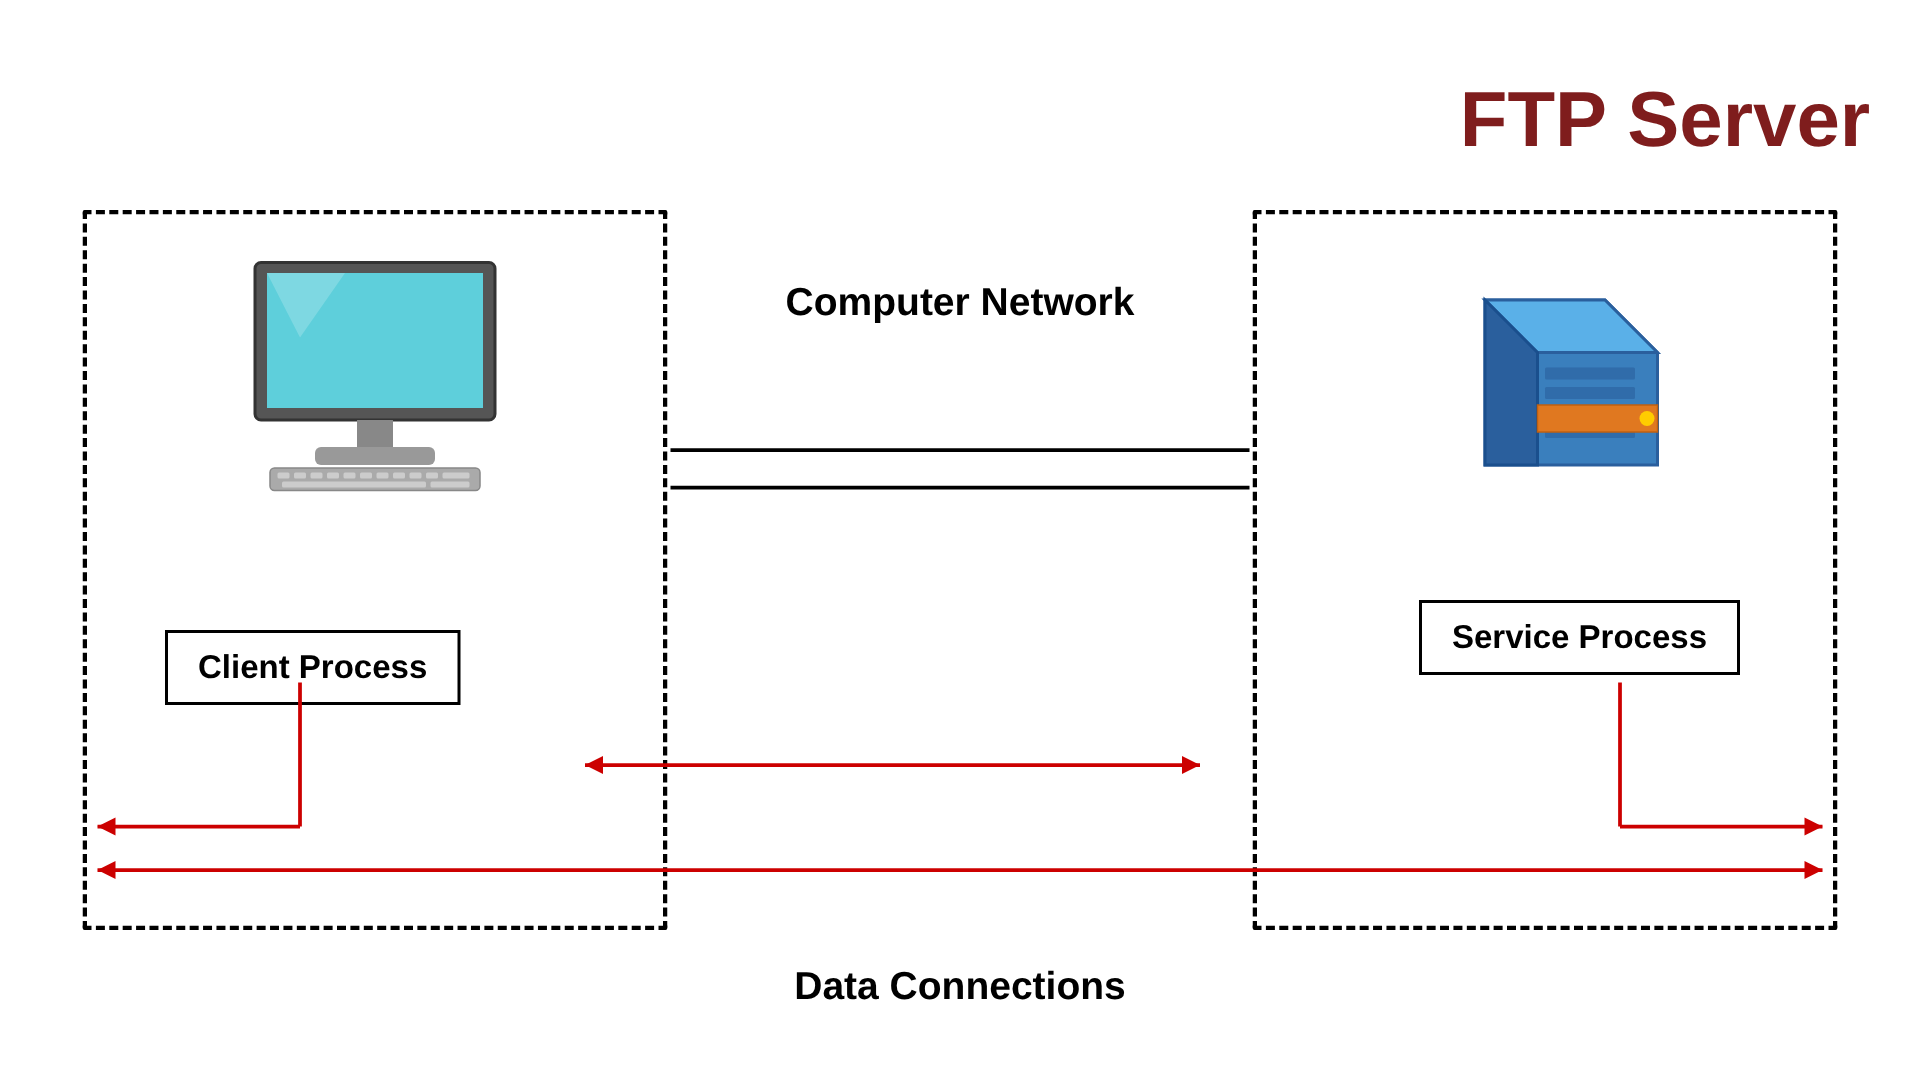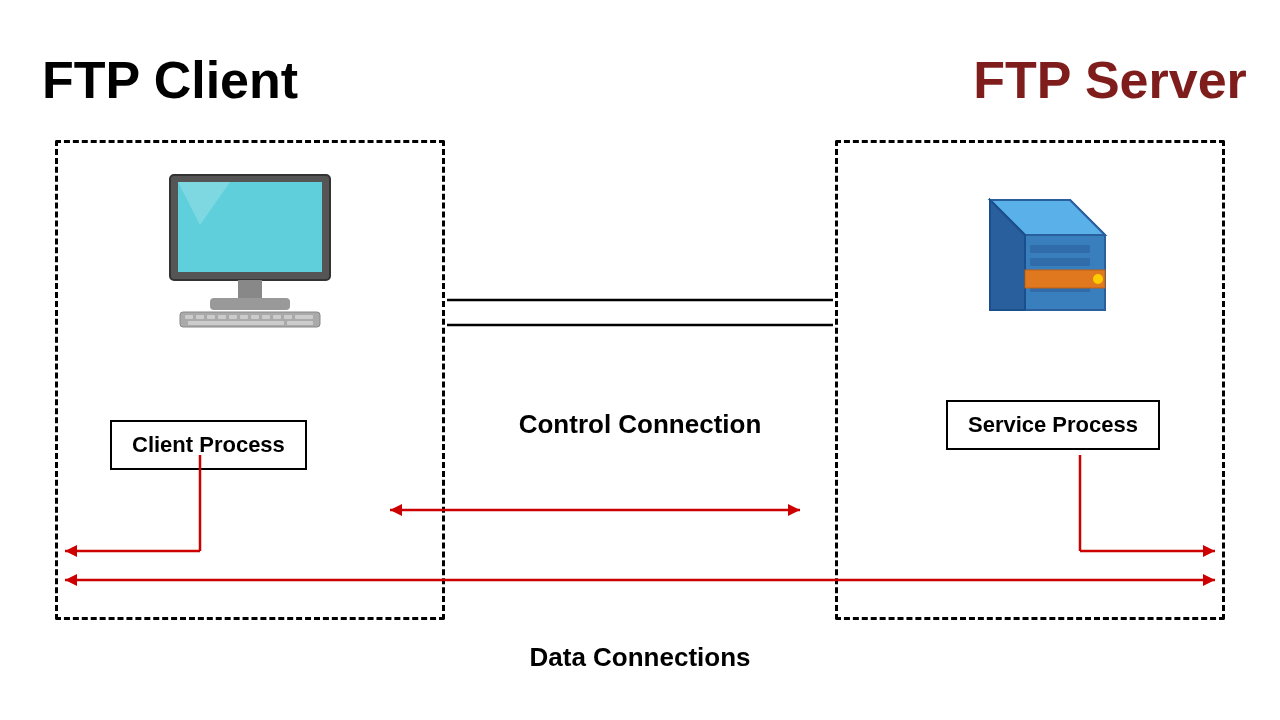--- a/index.html
+++ b/index.html
@@ -147,21 +147,20 @@
       width: 1280px;
       height: 720px;
       pointer-events: none;
     }
   </style>
 </head>
 <body>
 
 <div class="diagram-container">
 
-  <div class="title-client">FTP Client</div>
 
   <div class="title-server">FTP Server</div>
 
   <div class="dashed-box box-client"></div>
 
   <div class="dashed-box box-server"></div>
 
   <div class="computer-icon">
     <svg width="200" height="160" viewBox="0 0 200 160">
 
@@ -205,25 +204,25 @@
       <rect x="80" y="88" width="60" height="8" rx="1" fill="#2a5f9d" opacity="0.6"></rect>
       <rect x="80" y="101" width="60" height="8" rx="1" fill="#2a5f9d" opacity="0.6"></rect>
       <rect x="80" y="114" width="60" height="8" rx="1" fill="#2a5f9d" opacity="0.6"></rect>
 
       <rect x="75" y="100" width="80" height="18" fill="#e07820" stroke="#c06010" stroke-width="1"></rect>
 
       <circle cx="148" cy="109" r="5" fill="#ffcc00"></circle>
     </svg>
   </div>
 
-
-  <div class="control-label">
-    <span>Control
-Connection</span>
-  </div>
+  <div class="network-label">
+    <span>Computer
+Network</span>
+  </div>
+
 
   <div class="data-label">
     <span>Data
 Connections</span>
   </div>
 
   <div class="process-box client-process">Client Process</div>
 
   <div class="process-box service-process">Service Process</div>
 

